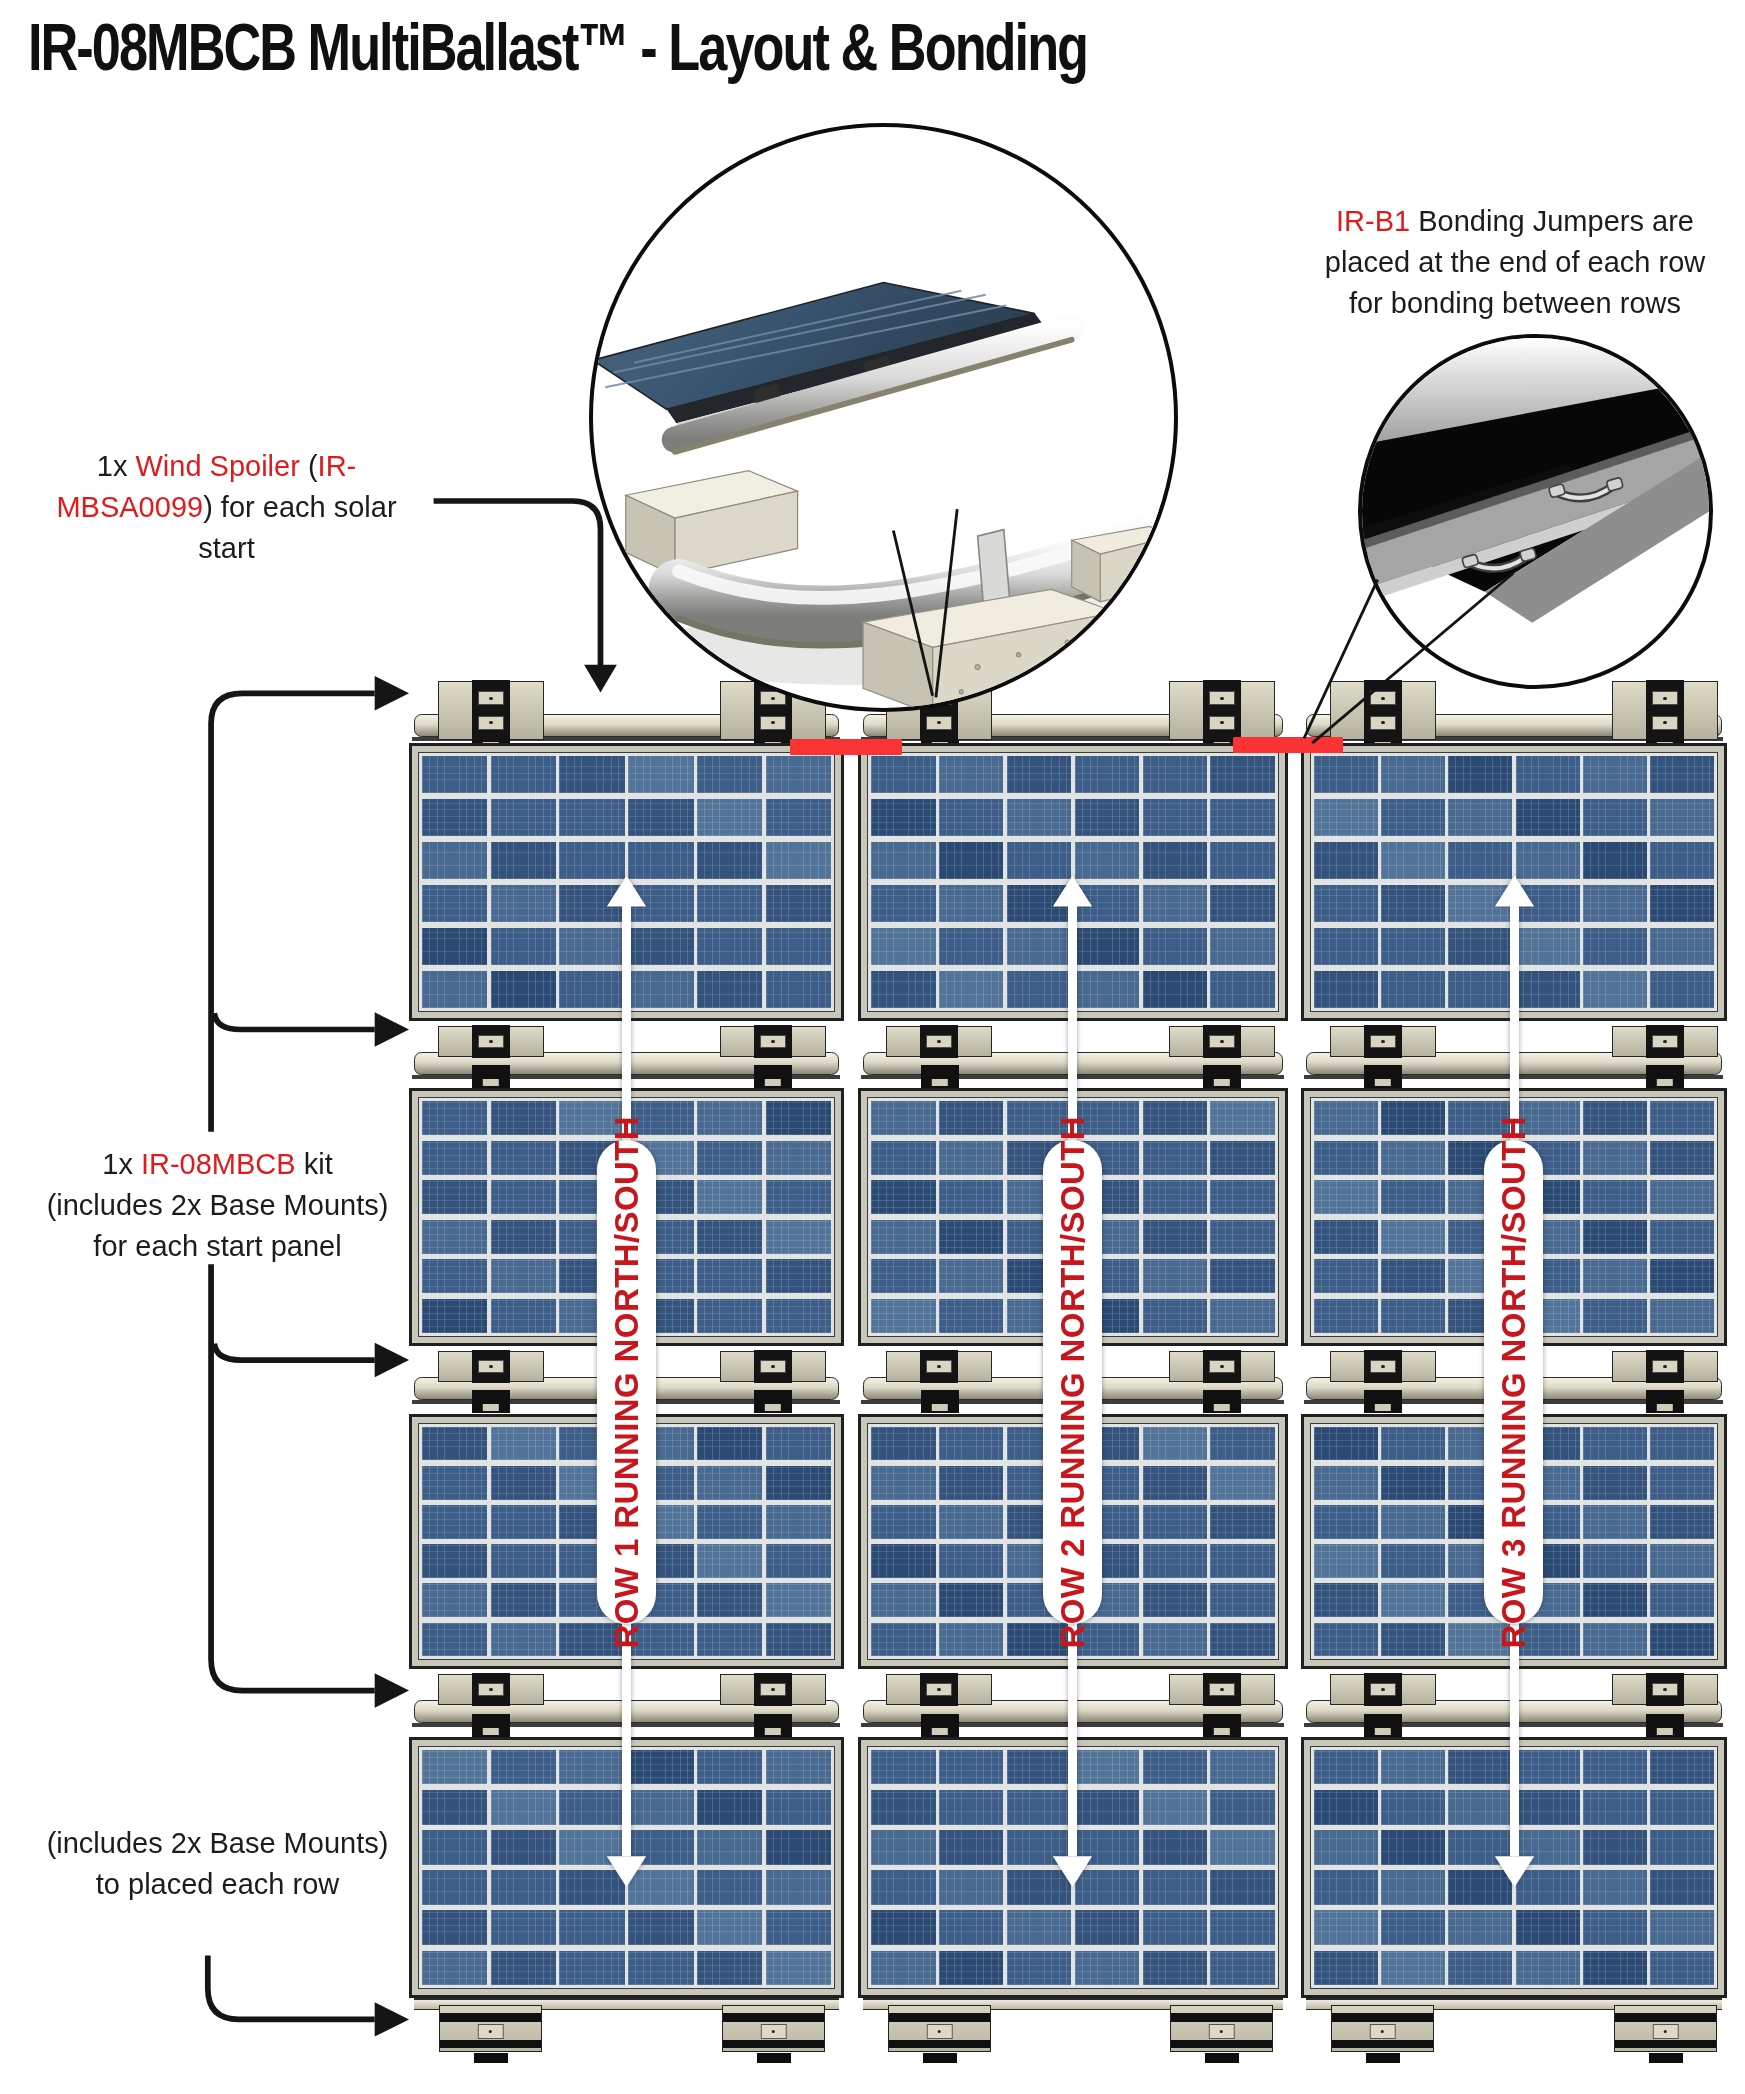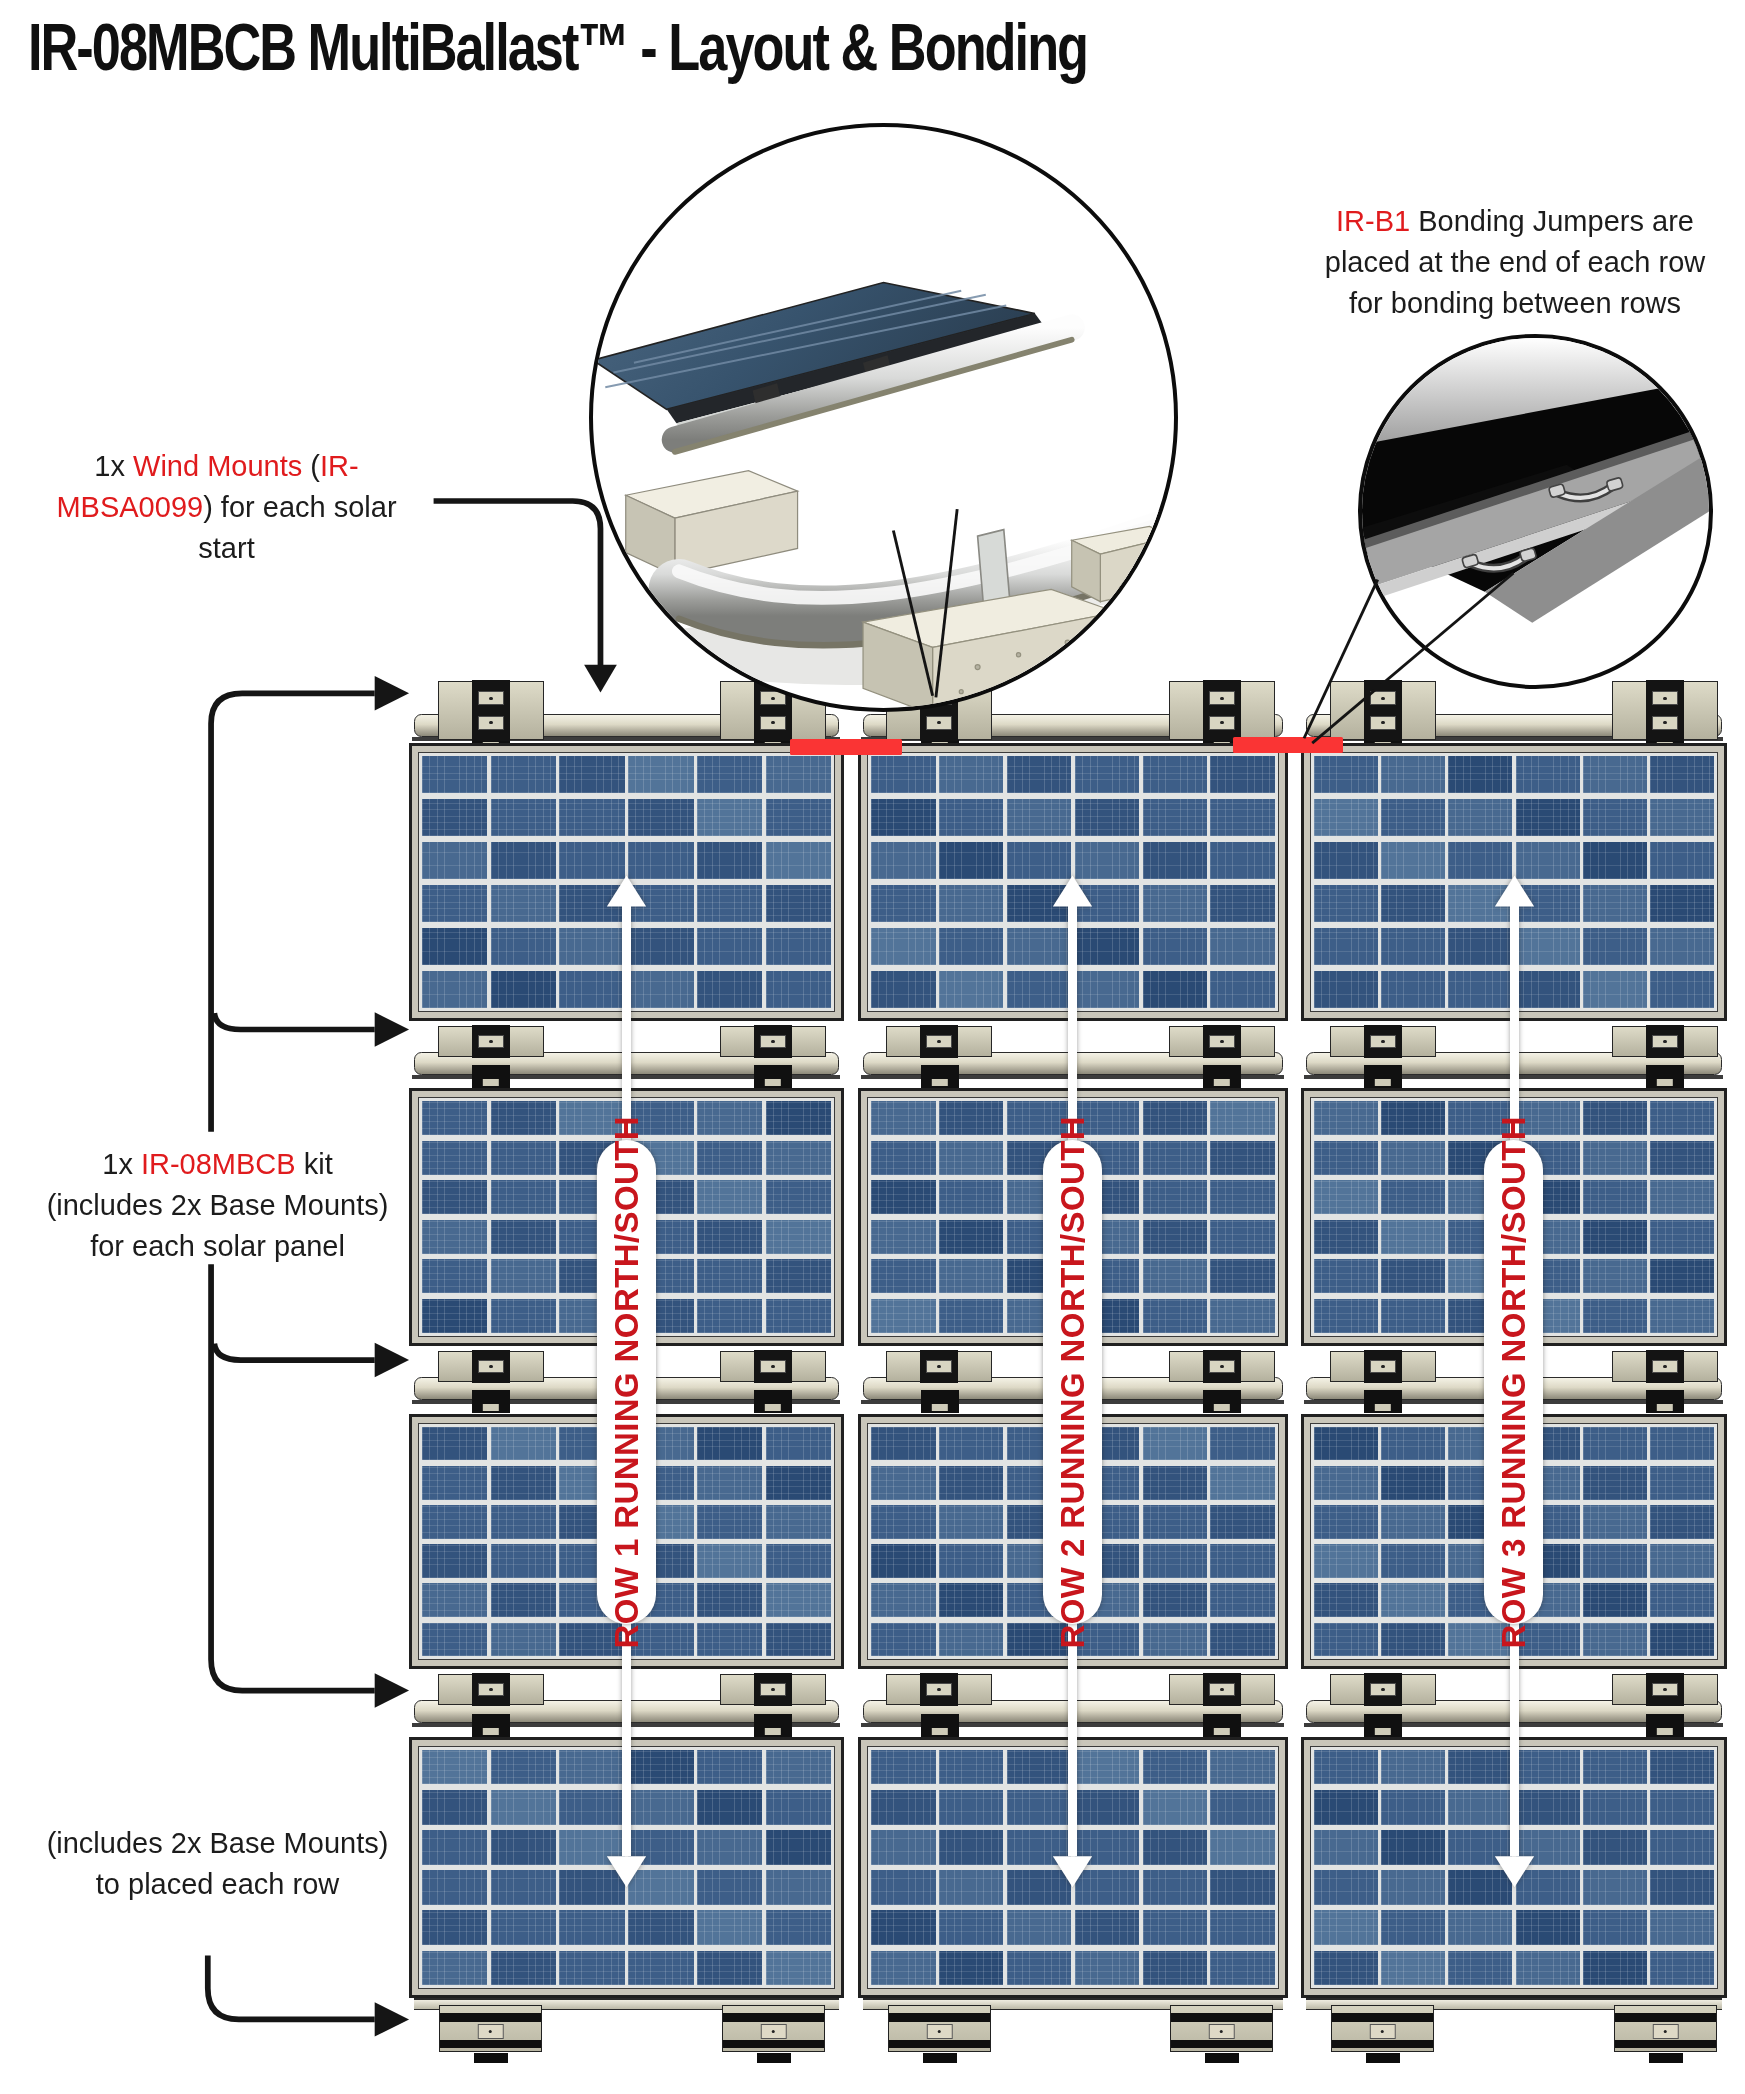--- a/index.html
+++ b/index.html
@@ -58,33 +58,33 @@
           transform:translateX(-50%);background:#0d0d0d;}
 </style>
 </head>
 <body>
 
 <div id="canvas">
 
   <h1 id="title">IR-08MBCB MultiBallast™ - Layout &amp; Bonding</h1>
 
   <div class="ann" id="ann-wind">
-      <div><span>1x </span><span class="red">Wind Mounts </span><span>(</span><span class="red">IR-</span></div>
+      <div><span>1x </span><span class="red">Wind Spoiler </span><span>(</span><span class="red">IR-</span></div>
       <div><span class="red">MBSA0099</span><span>) for each solar</span></div>
       <div><span>start</span></div>
     </div>
   <div class="ann" id="ann-bond">
       <div><span class="red">IR-B1</span><span> Bonding Jumpers are</span></div>
       <div><span>placed at the end of each row</span></div>
       <div><span>for bonding between rows</span></div>
     </div>
   <div class="ann" id="ann-kit">
       <div><span>1x </span><span class="red">IR-08MBCB</span><span> kit</span></div>
       <div><span>(includes 2x Base Mounts)</span></div>
-      <div><span>for each solar panel</span></div>
+      <div><span>for each start panel</span></div>
     </div>
   <div class="ann" id="ann-w5">
       <div><span>(includes 2x Base Mounts)</span></div>
       <div><span>to placed each row</span></div>
     </div>
 
   <div id="array">
       <div class="darkline" style="left: 412px; top: 737px; width: 428px; height: 4.1px;"></div>
       <div class="railbar" style="left: 414px; top: 714px; width: 425px; height: 23px;"></div>
       <div class="foot" style="left: 472px; top: 728px; width: 38px; height: 23px;">

